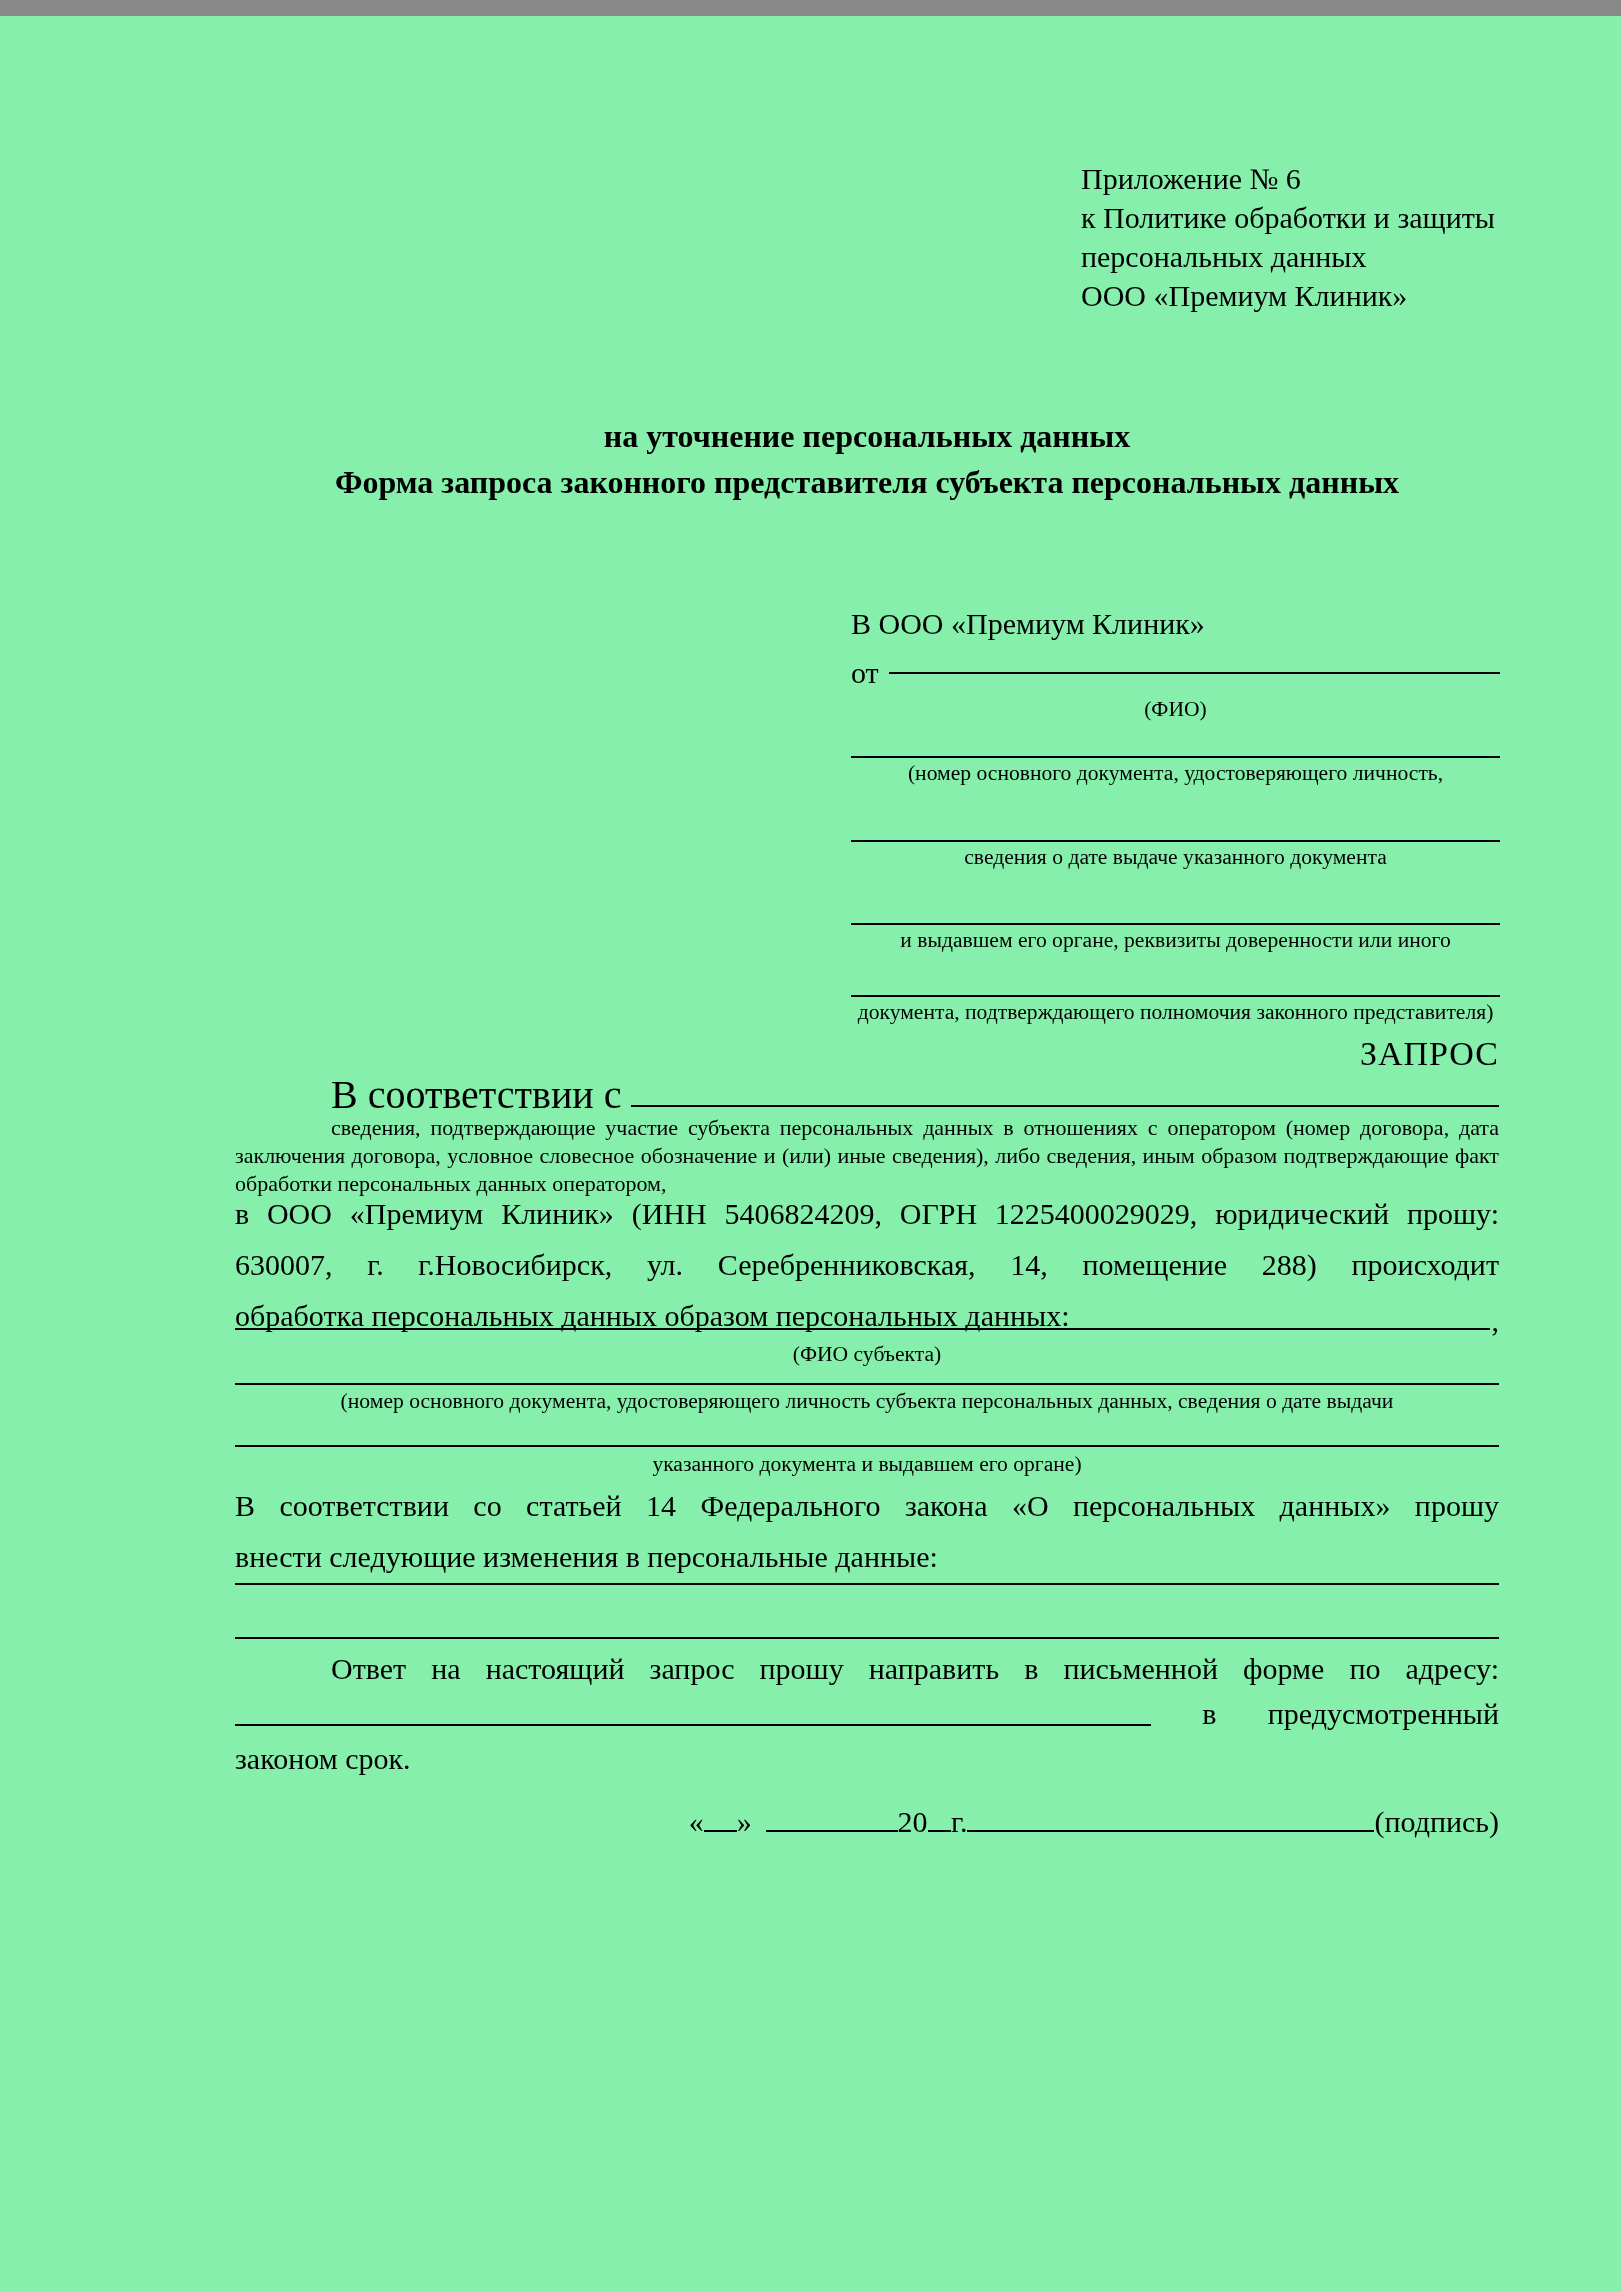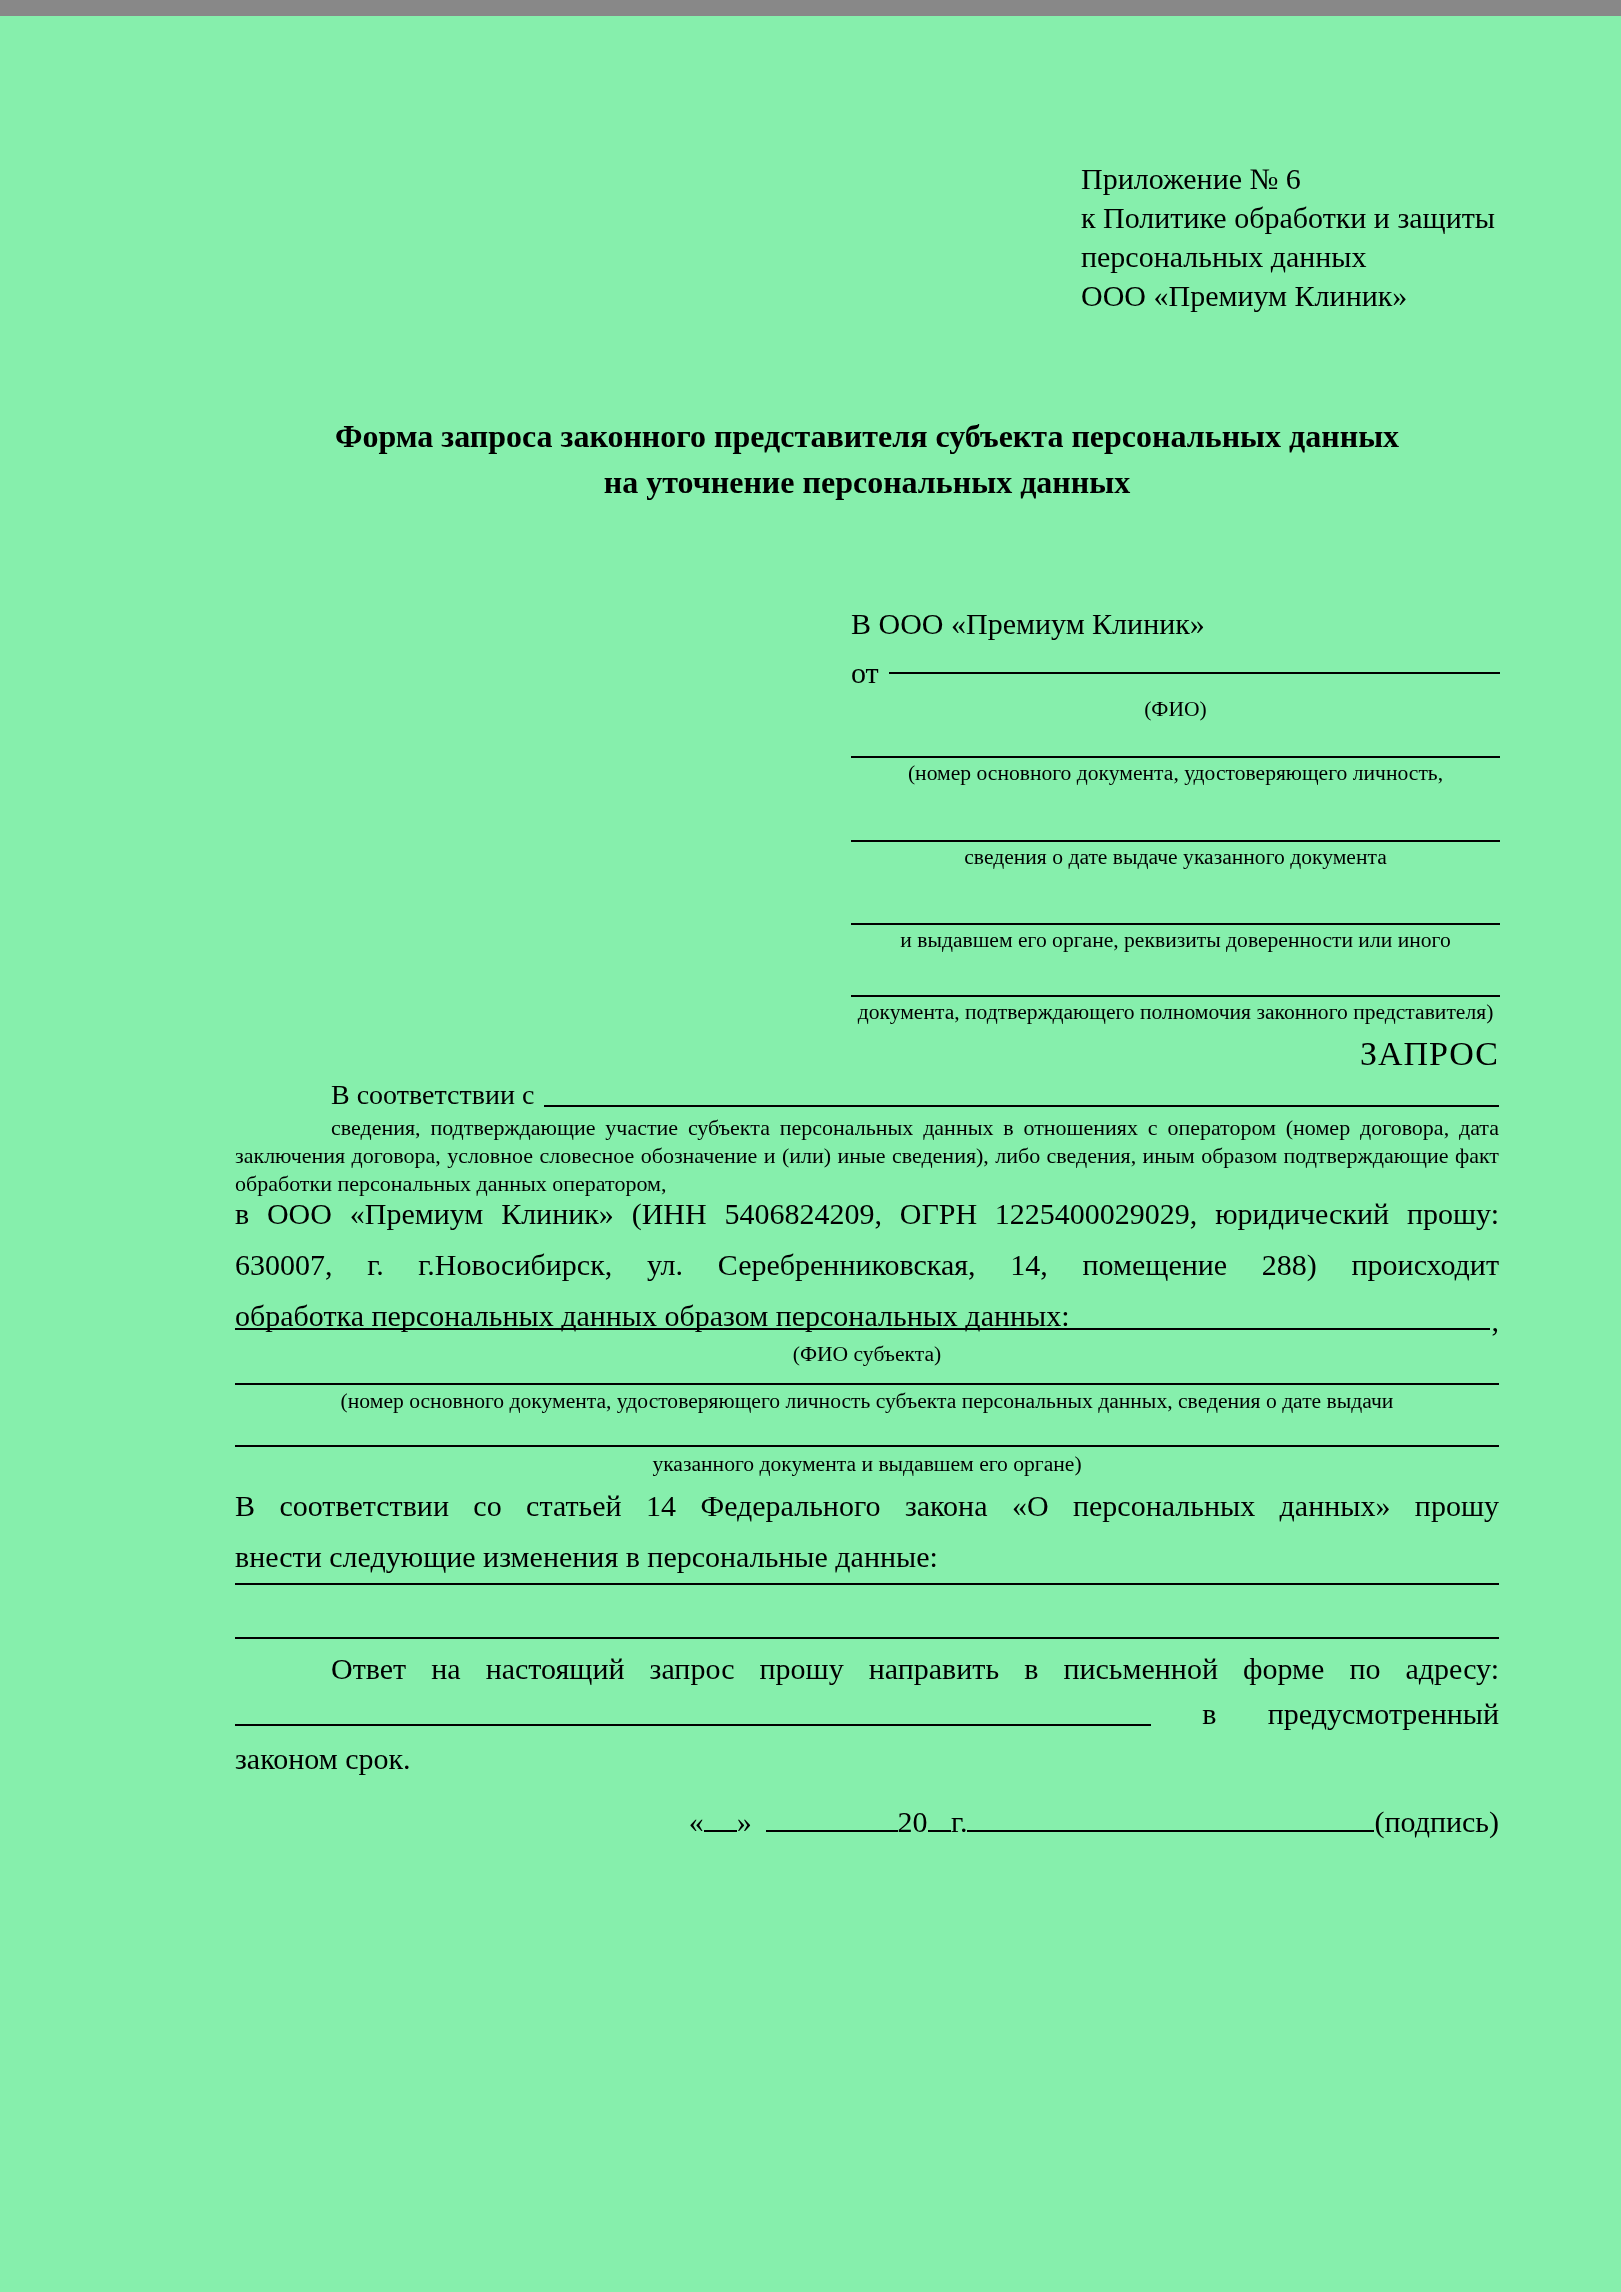--- a/index.html
+++ b/index.html
@@ -27,21 +27,21 @@
   .addr-from .lbl{line-height:35px;}
   .fill{flex:1 1 auto;border-bottom:2px solid #000;height:5.9px;margin-bottom:4.9px;}
   .addr-from .fill{margin-left:9.8px;}
   .cap{font-size:21.6px;line-height:26.5px;text-align:center;}
   .addr-ul{border-bottom:2px solid #000;height:0;}
   .mt35{margin-top:34px;} .mt54{margin-top:53px;} .mt42{margin-top:41px;}
   .mt2{margin-top:2px;}
 
   
   .zapros{left:235px;top:1019px;width:1264px;text-align:right;font-size:34px;letter-spacing:1px;}
-  .intro-row{left:235px;top:1053px;width:1264px;display:flex;align-items:flex-end;height:43px;font-size:28px;}
+  .intro-row{left:235px;top:1053px;width:1264px;display:flex;align-items:flex-end;height:43px;font-size:40px;}
   .intro-row .lbl{line-height:35px;padding-left:96px;white-space:nowrap;}
   .intro-row .fill{margin-left:9.8px;}
 
   .footnote{left:235px;top:1098px;width:1264px;font-size:22px;line-height:28px;}
   .footnote .jl{text-align:justify;text-align-last:justify;}
   .footnote .ind{padding-left:96px;}
 
   .bodytxt{font-size:30px;line-height:51px;}
   .operator{left:235px;top:1172px;width:1264px;}
   .jl{text-align:justify;text-align-last:justify;}
@@ -76,22 +76,22 @@
 <div class="page">
 
   <div class="abs annex">
     <div>Приложение № 6</div>
     <div>к Политике обработки и защиты</div>
     <div>персональных данных</div>
     <div>ООО «Премиум Клиник»</div>
   </div>
 
   <div class="abs doc-title">
+    <div>на уточнение персональных данных</div>
     <div>Форма запроса законного представителя субъекта персональных данных</div>
-    <div>на уточнение персональных данных</div>
   </div>
 
   <div class="abs addressee">
     <div class="addr-org">В ООО «Премиум Клиник»</div>
     <div class="addr-from">
       <span class="lbl">от</span>
       <span class="fill"></span>
     </div>
     <div class="cap mt2">(ФИО)</div>
 

